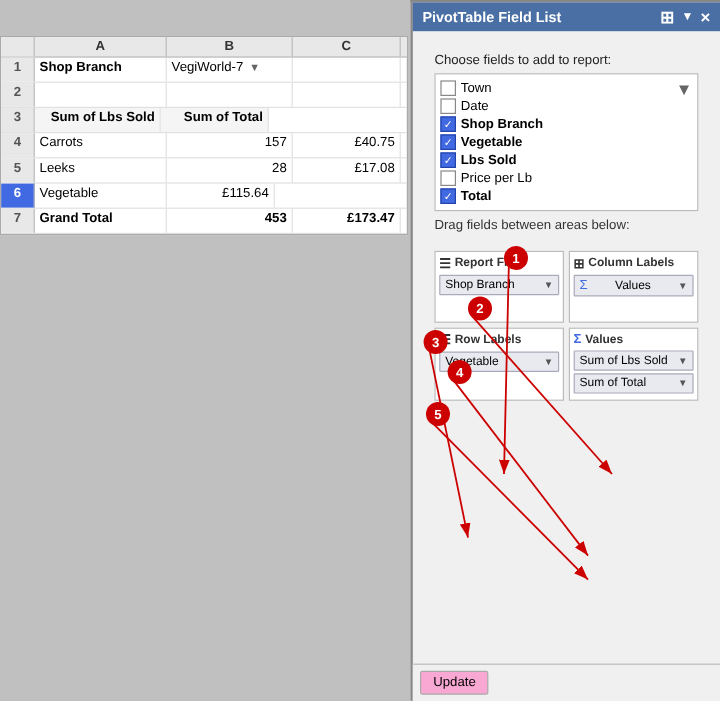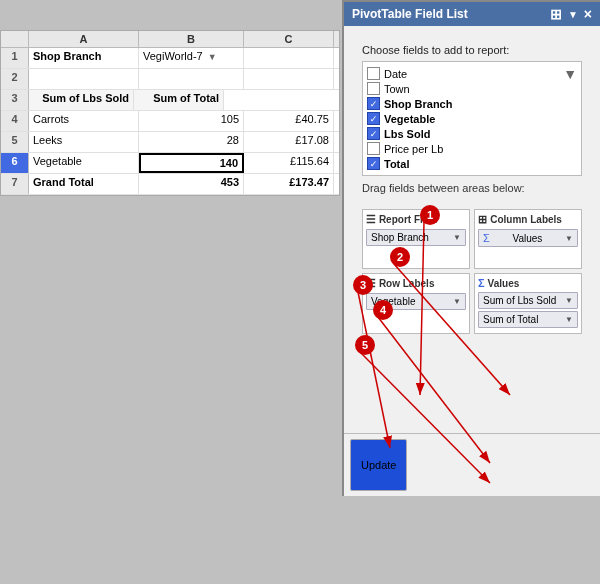--- a/index.html
+++ b/index.html
@@ -93,21 +93,21 @@
       font-weight: bold;
       font-size: 11px;
     }
 
     
     .pivot-panel {
       position: absolute;
       right: 0;
       top: 0;
       width: 258px;
-      height: 496px;
+      height: 584px;
       background: #f0f0f0;
       border-left: 2px solid #888;
       border-top: 2px solid #888;
       display: flex;
       flex-direction: column;
     }
 
     .pivot-titlebar {
       background: #4a6fa5;
       color: white;
@@ -246,23 +246,23 @@
       gap: 4px;
       font-size: 11px;
     }
     .defer-checkbox {
       width: 13px;
       height: 13px;
       border: 1px solid #888;
       background: white;
     }
     .update-btn {
-      background: #1d4ed8;
+      background: #f9a8d4;
       border: 1px solid #aaa;
-      padding: 19px 10px;
+      padding: 3px 10px;
       font-size: 11px;
       cursor: pointer;
       border-radius: 2px;
     }
 
     
     .arrows-overlay {
       position: absolute;
       top: 0;
       left: 0;
@@ -302,35 +302,34 @@
 
   <div class="sheet-row row-header">
     <div class="row-num">3</div>
     <div class="cell cell-b">Sum of Lbs Sold</div>
     <div class="cell cell-c">Sum of Total</div>
   </div>
 
   <div class="sheet-row">
     <div class="row-num">4</div>
     <div class="cell cell-a">Carrots</div>
-    <div class="cell cell-b">105</div>
+    <div class="cell cell-b">157</div>
     <div class="cell cell-c">£40.75</div>
   </div>
 
   <div class="sheet-row">
     <div class="row-num">5</div>
     <div class="cell cell-a">Leeks</div>
     <div class="cell cell-b">28</div>
     <div class="cell cell-c">£17.08</div>
   </div>
 
   <div class="sheet-row row-selected">
     <div class="row-num" style="background:#4169e1;color:white;">6</div>
     <div class="cell cell-a">Vegetable</div>
-    <div class="cell cell-b" style="border:2px solid #000; font-weight:bold;">140</div>
     <div class="cell cell-c">£115.64</div>
   </div>
 
   <div class="sheet-row row-grand">
     <div class="row-num">7</div>
     <div class="cell cell-a">Grand Total</div>
     <div class="cell cell-b">453</div>
     <div class="cell cell-c">£173.47</div>
   </div>
 </div>
@@ -349,25 +348,25 @@
 
   <div class="pivot-body">
 
     <div class="pivot-section-label">Choose fields to add to report:</div>
 
     <div class="field-list">
       <span class="filter-funnel">▼</span>
 
       <div class="field-item">
         <div class="field-checkbox"></div>
+        <span class="field-label">Town</span>
+      </div>
+      <div class="field-item">
+        <div class="field-checkbox"></div>
         <span class="field-label">Date</span>
-      </div>
-      <div class="field-item">
-        <div class="field-checkbox"></div>
-        <span class="field-label">Town</span>
       </div>
       <div class="field-item">
         <div class="field-checkbox checked">✓</div>
         <span class="field-label bold">Shop Branch</span>
       </div>
       <div class="field-item">
         <div class="field-checkbox checked">✓</div>
         <span class="field-label bold">Vegetable</span>
       </div>
       <div class="field-item">

